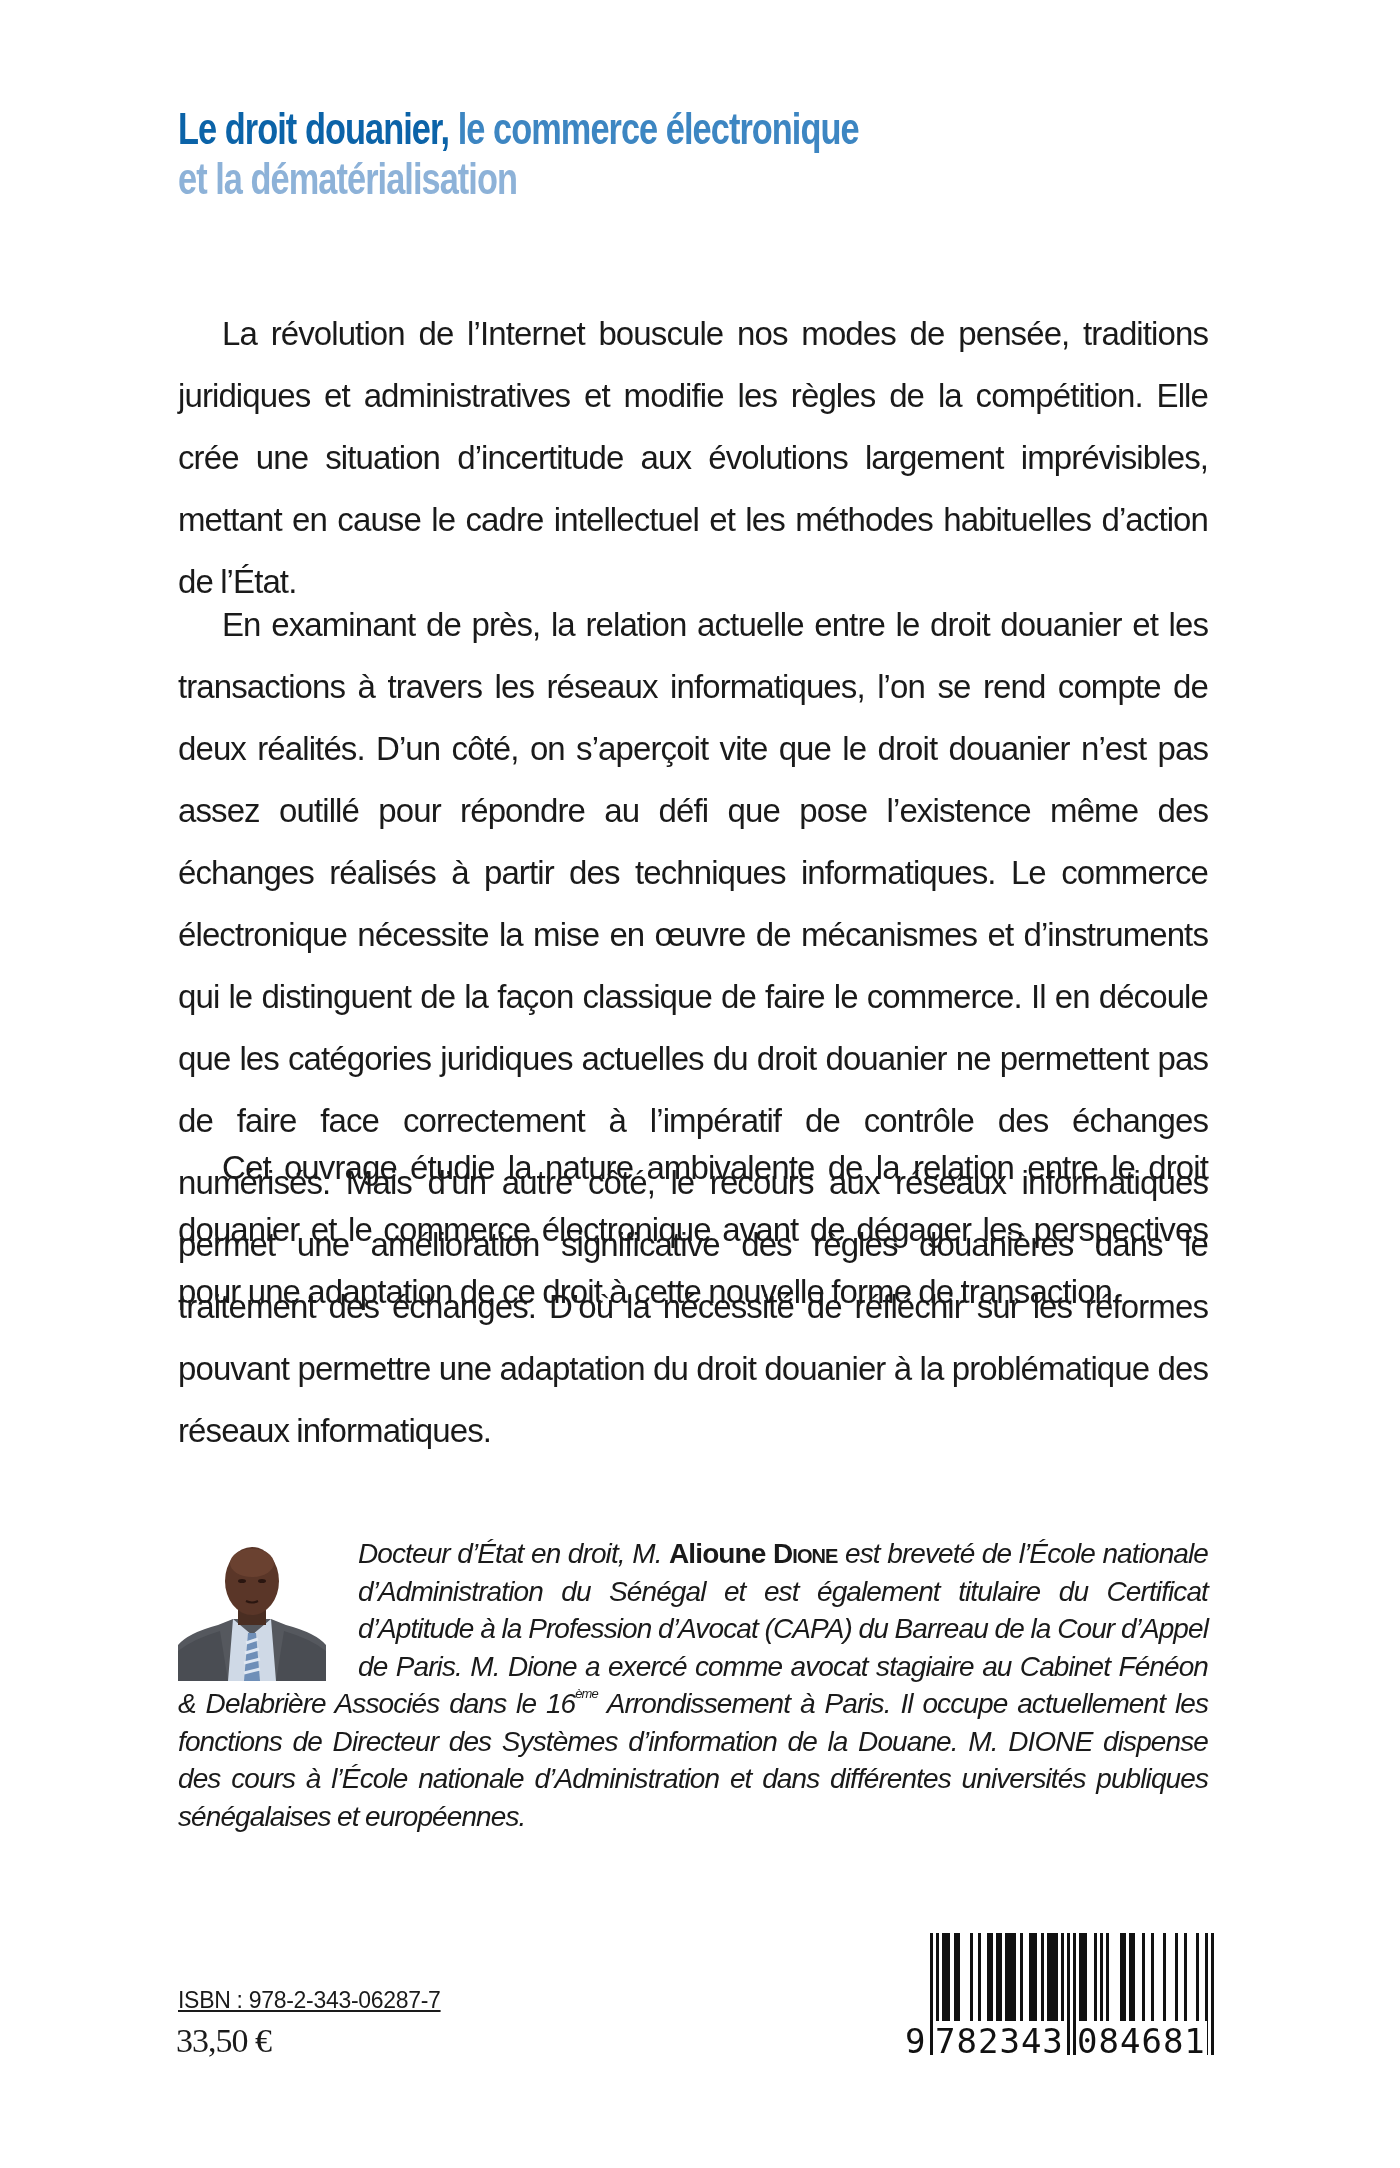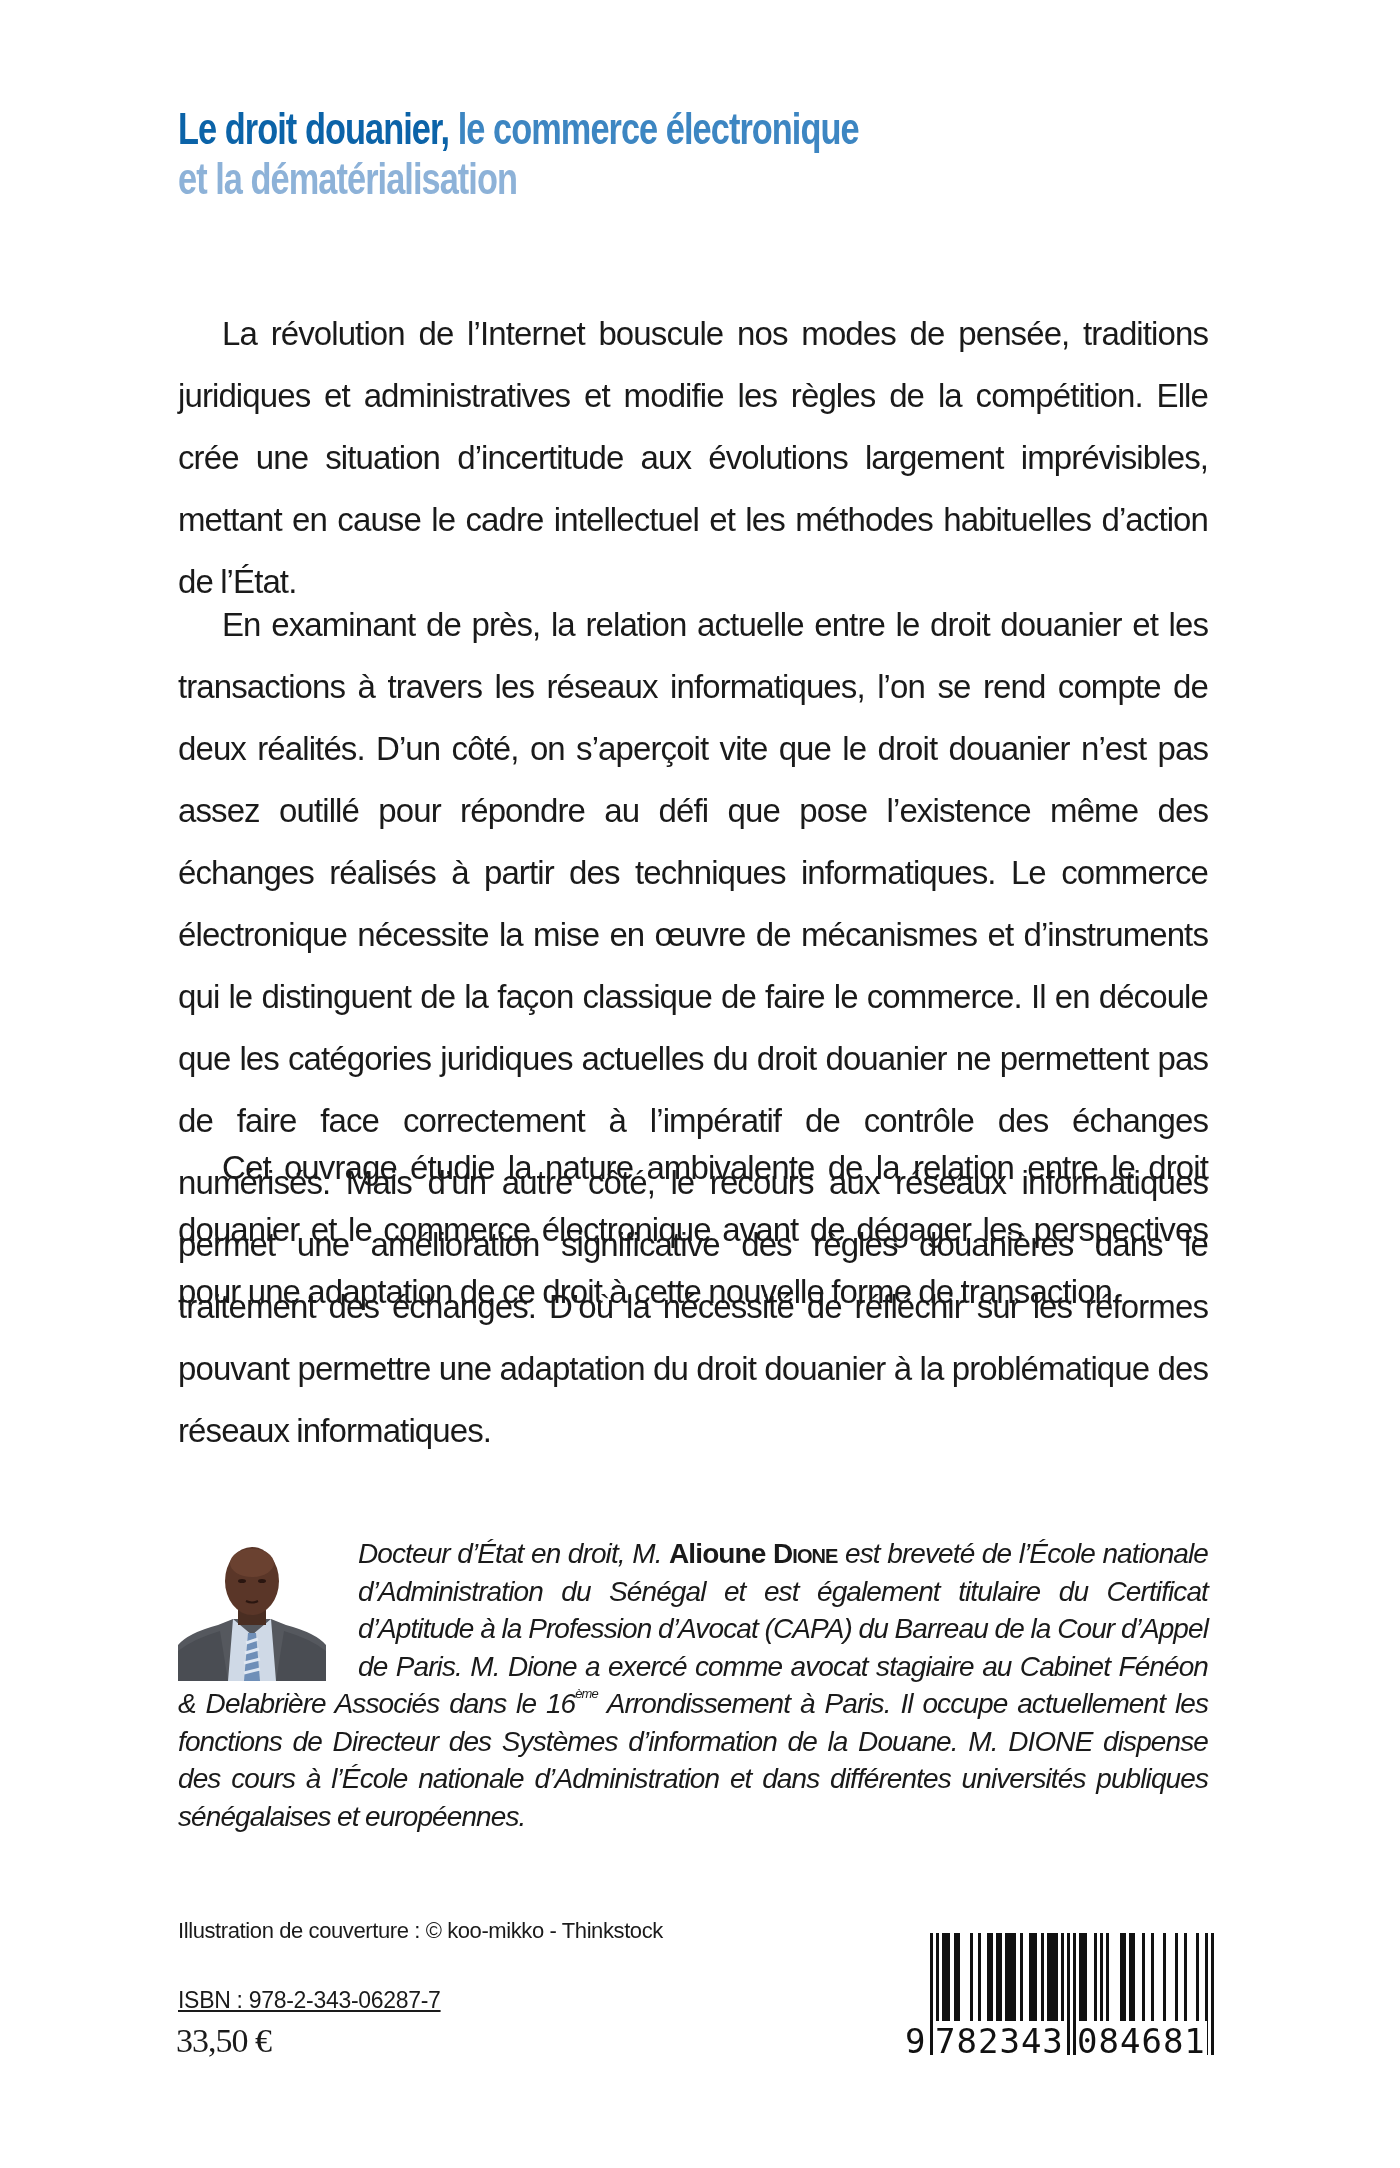--- a/index.html
+++ b/index.html
@@ -79,21 +79,20 @@
         <ellipse cx="74" cy="38" rx="27" ry="34" fill="#5a3628"></ellipse>
         <ellipse cx="74" cy="20" rx="22" ry="14" fill="#6a4130"></ellipse>
         <ellipse cx="64" cy="38" rx="4" ry="2" fill="#2a1610"></ellipse>
         <ellipse cx="84" cy="38" rx="4" ry="2" fill="#2a1610"></ellipse>
         <path d="M68,58 Q74,61 80,58" stroke="#2a1610" stroke-width="2" fill="none"></path>
       </svg>
     </div>
     <p class="bio-text"><span class="bio-float"></span><span>Docteur d’État en droit, M. </span><span class="bio-name"><span>Alioune </span><span class="bio-name-sc">Dione</span></span><span> est breveté de l’École nationale d’Administration du Sénégal et est également titulaire du Certificat d’Aptitude à la Profession d’Avocat (CAPA) du Barreau de la Cour d’Appel de Paris. M. Dione a exercé comme avocat stagiaire au Cabinet Fénéon &amp; Delabrière Associés dans le 16</span><sup>ème</sup><span> Arrondissement à Paris. Il occupe actuellement les fonctions de Directeur des Systèmes d’information de la Douane. M. DIONE dispense des cours à l’École nationale d’Administration et dans différentes universités publiques sénégalaises et européennes.</span></p>
   </div>
 
-  <div class="credit">Illustration de couverture : © koo-mikko - Thinkstock</div>
   <div class="isbn">ISBN : 978-2-343-06287-7</div>
   <div class="price">33,50 €</div>
 
   <div class="barcode">
     <svg class="barcode-bars" viewBox="0 0 286 122" preserveAspectRatio="none">
       <g fill="#111">
         <rect x="0" y="0" width="3" height="122"></rect>
         <rect x="6" y="0" width="3" height="122"></rect>
         <rect x="12" y="0" width="8" height="112"></rect>
         <rect x="24" y="0" width="6" height="112"></rect>

